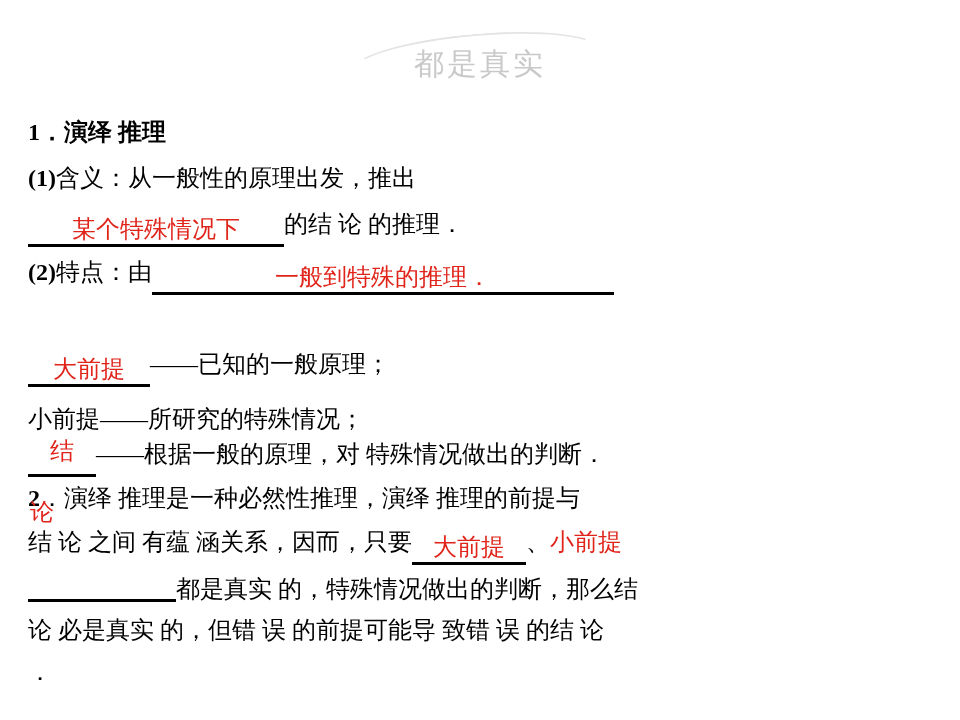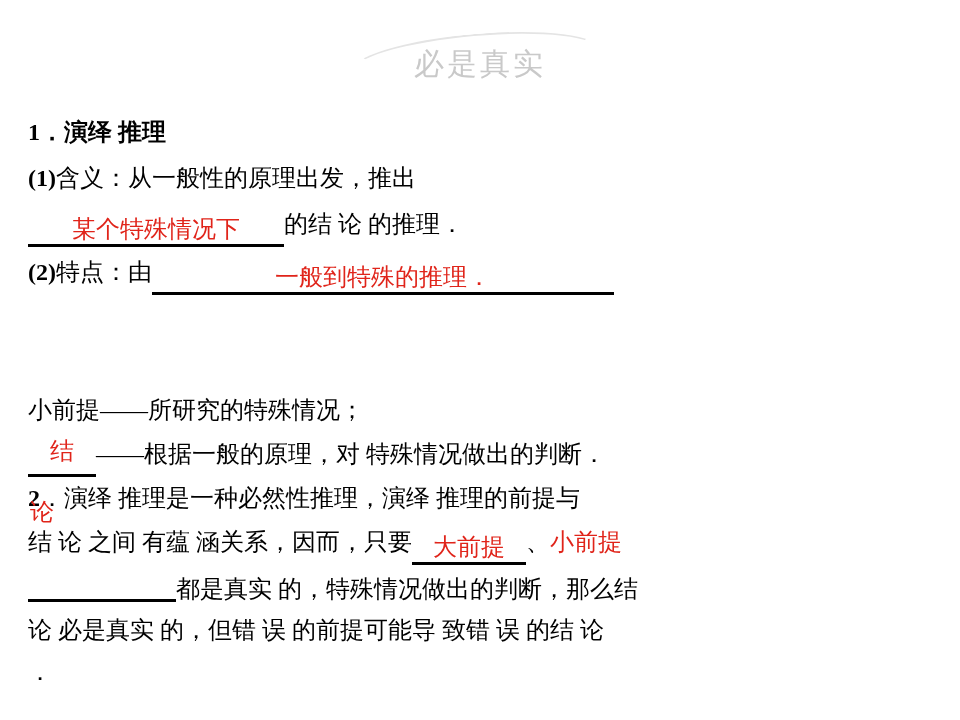--- a/index.html
+++ b/index.html
@@ -44,41 +44,44 @@
   .overlap-answer {
     position: absolute; left: 2px; top: 14px;
   }
 </style>
 </head>
 <body>
 
 <div class="slide">
 
   <div class="swoosh"></div>
-  <div class="watermark">必是真实</div>
+  <div class="watermark">都是真实</div>
 
   <div class="line bold" style="top:112px">
     <span>1．演绎 推理</span>
   </div>
 
   <div class="line" style="top:158px">
     <span class="bold">(1)</span><span>含义：从一般性的原理出发，推出</span>
   </div>
 
   <div class="line" style="top:204px">
     <span class="blank" style="width:256px"><span class="red">某个特殊情况下</span></span><span>的结 论 的推理．</span>
   </div>
 
   <div class="line" style="top:252px">
     <span class="bold">(2)</span><span>特点：由</span><span class="blank" style="width:462px"><span class="red">一般到特殊的推理．</span></span>
   </div>
 
 
+  <div class="line" style="top:344px">
+    <span class="blank" style="width:122px"><span class="red">大前提</span></span><span>——已知的一般原理；</span>
+  </div>
 
-  <div class="line" style="top:390px">
+  <div class="line" style="top:399px">
     <span>小前提——所研究的特殊情况；</span>
   </div>
 
   <div class="line" style="top:434px">
     <span class="blank" style="width:68px"><span class="red raised">结</span></span><span>——根据一般的原理，对 特殊情况做出的判断．</span>
   </div>
 
   <div class="line" style="top:478px">
     <span class="red overlap-answer">论</span><span class="bold">2</span><span>．演绎 推理是一种必然性推理，演绎 推理的前提与</span>
   </div>

